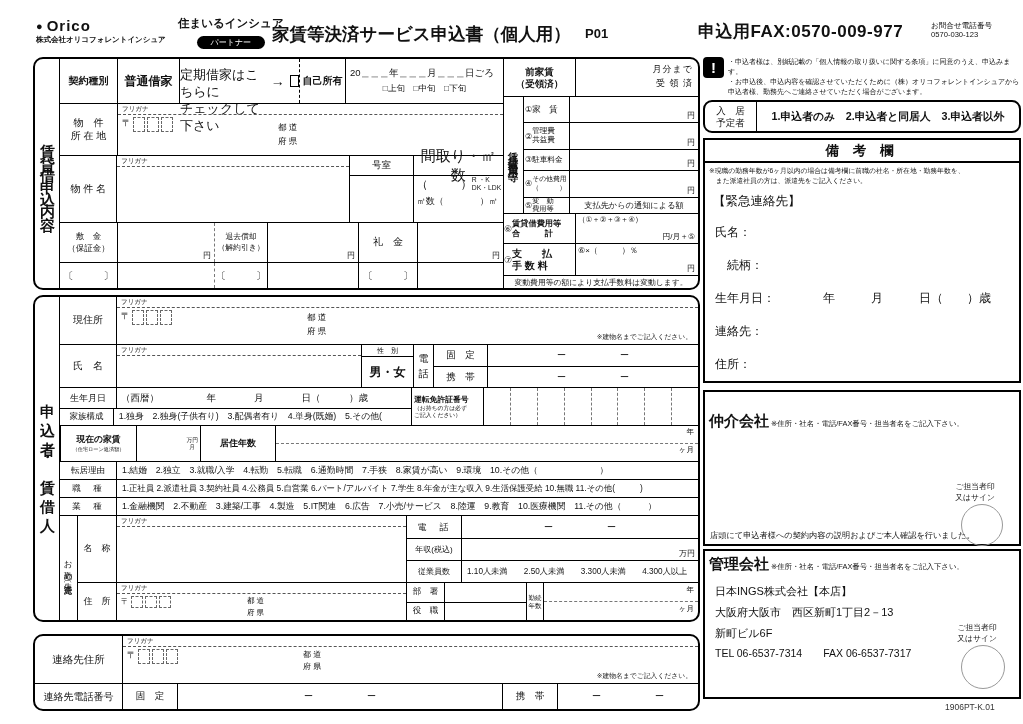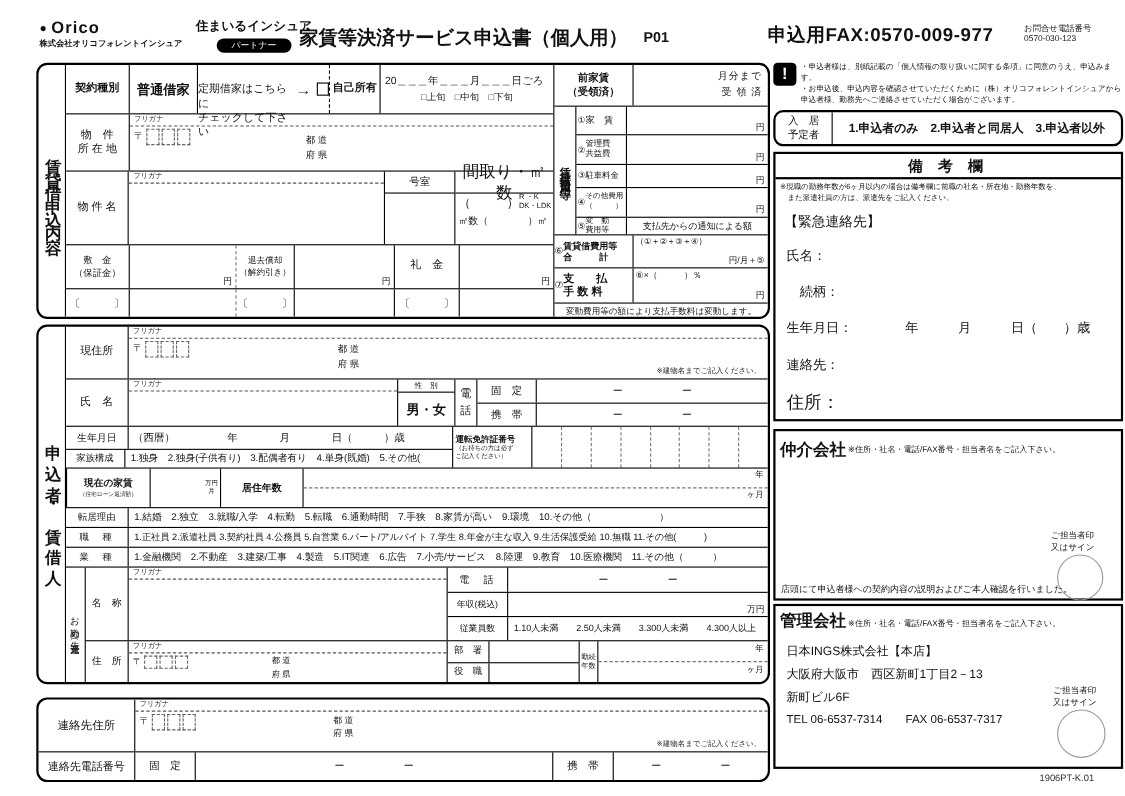--- a/index.html
+++ b/index.html
@@ -61,21 +61,21 @@
     <div class="vside br" style="width:25px;">
       <span class="vtxt" style="font-size:15px;letter-spacing:12px;">賃貸借申込内容</span>
     </div>
 
     <div class="fx col" style="width:443px;">
 
       <div class="fx" style="height:44px;">
         <div class="br cc lbl bold" style="width:58px;">契約種別</div>
         <div class="br cc bold" style="width:62px;font-size:12px;">普通借家</div>
         <div class="br cc" style="width:120px;gap:5px;border-right-style:dashed;">
-          <span class="pre" style="font-size:10px;line-height:1.3;margin-top:40px;">定期借家はこちらに
+          <span class="pre" style="font-size:13px;line-height:1.3;margin-top:40px;">定期借家はこちらに
 チェックして下さい</span>
           <span class="bold" style="font-size:14px;">→</span>
           <span class="ckbx"></span>
         </div>
         <div class="br cc lbl bold" style="width:46px;">自己所有</div>
         <div class="grow fx col" style="justify-content:center;padding:2px 4px;">
           <div style="font-size:9.5px;">20＿＿＿年＿＿＿月＿＿＿日ごろ</div>
           <div style="font-size:8.5px;text-align:center;margin-top:3px;">□上旬　□中旬　□下旬</div>
         </div>
       </div>
@@ -464,25 +464,25 @@
 
   <div class="abs sqbox" style="left:703px;top:138px;width:318px;height:245px;">
     <div class="cc bold" style="height:23px;border-bottom:2px solid #000;font-size:13.5px;letter-spacing:5px;">備 考 欄</div>
     <div class="pre" style="font-size:6.8px;line-height:1.4;padding:3px 4px 0 4px;">※現職の勤務年数が6ヶ月以内の場合は備考欄に前職の社名・所在地・勤務年数を、
 　また派遣社員の方は、派遣先をご記入ください。</div>
     <div style="font-size:12.5px;padding:8px 0 0 8px;">【緊急連絡先】</div>
     <div style="font-size:12px;padding:14px 0 0 10px;">氏名：</div>
     <div style="font-size:12px;padding:16px 0 0 22px;">続柄：</div>
     <div style="font-size:12px;padding:16px 0 0 10px;white-space:nowrap;">生年月日：　　　　年　　　月　　　日（　　）歳</div>
     <div style="font-size:12px;padding:16px 0 0 10px;">連絡先：</div>
-    <div style="font-size:16px;padding:16px 0 0 10px;">住所：</div>
+    <div style="font-size:12px;padding:16px 0 0 10px;">住所：</div>
   </div>
 
   <div class="abs sqbox" style="left:703px;top:390px;width:318px;height:156px;">
-    <div class="fx" style="align-items:center;padding:8px 2px 0 4px;gap:2px;">
+    <div class="fx" style="align-items:flex-end;padding:20px 2px 0 4px;gap:2px;">
       <span class="bold" style="font-size:15px;">仲介会社</span>
       <span style="font-size:7.4px;padding-bottom:2px;">※住所・社名・電話/FAX番号・担当者名をご記入下さい。</span>
     </div>
     <div class="abs pre" style="right:24px;top:90px;font-size:7.8px;line-height:1.35;text-align:center;">ご担当者印
 又はサイン</div>
     <div class="abs circle" style="right:16px;top:112px;width:42px;height:42px;"></div>
     <div class="abs" style="left:5px;bottom:3px;font-size:8.2px;font-family:'Liberation Serif','DejaVu Serif',serif;">店頭にて申込者様への契約内容の説明およびご本人確認を行いました。</div>
   </div>
 
   <div class="abs sqbox" style="left:703px;top:549px;width:318px;height:150px;">

